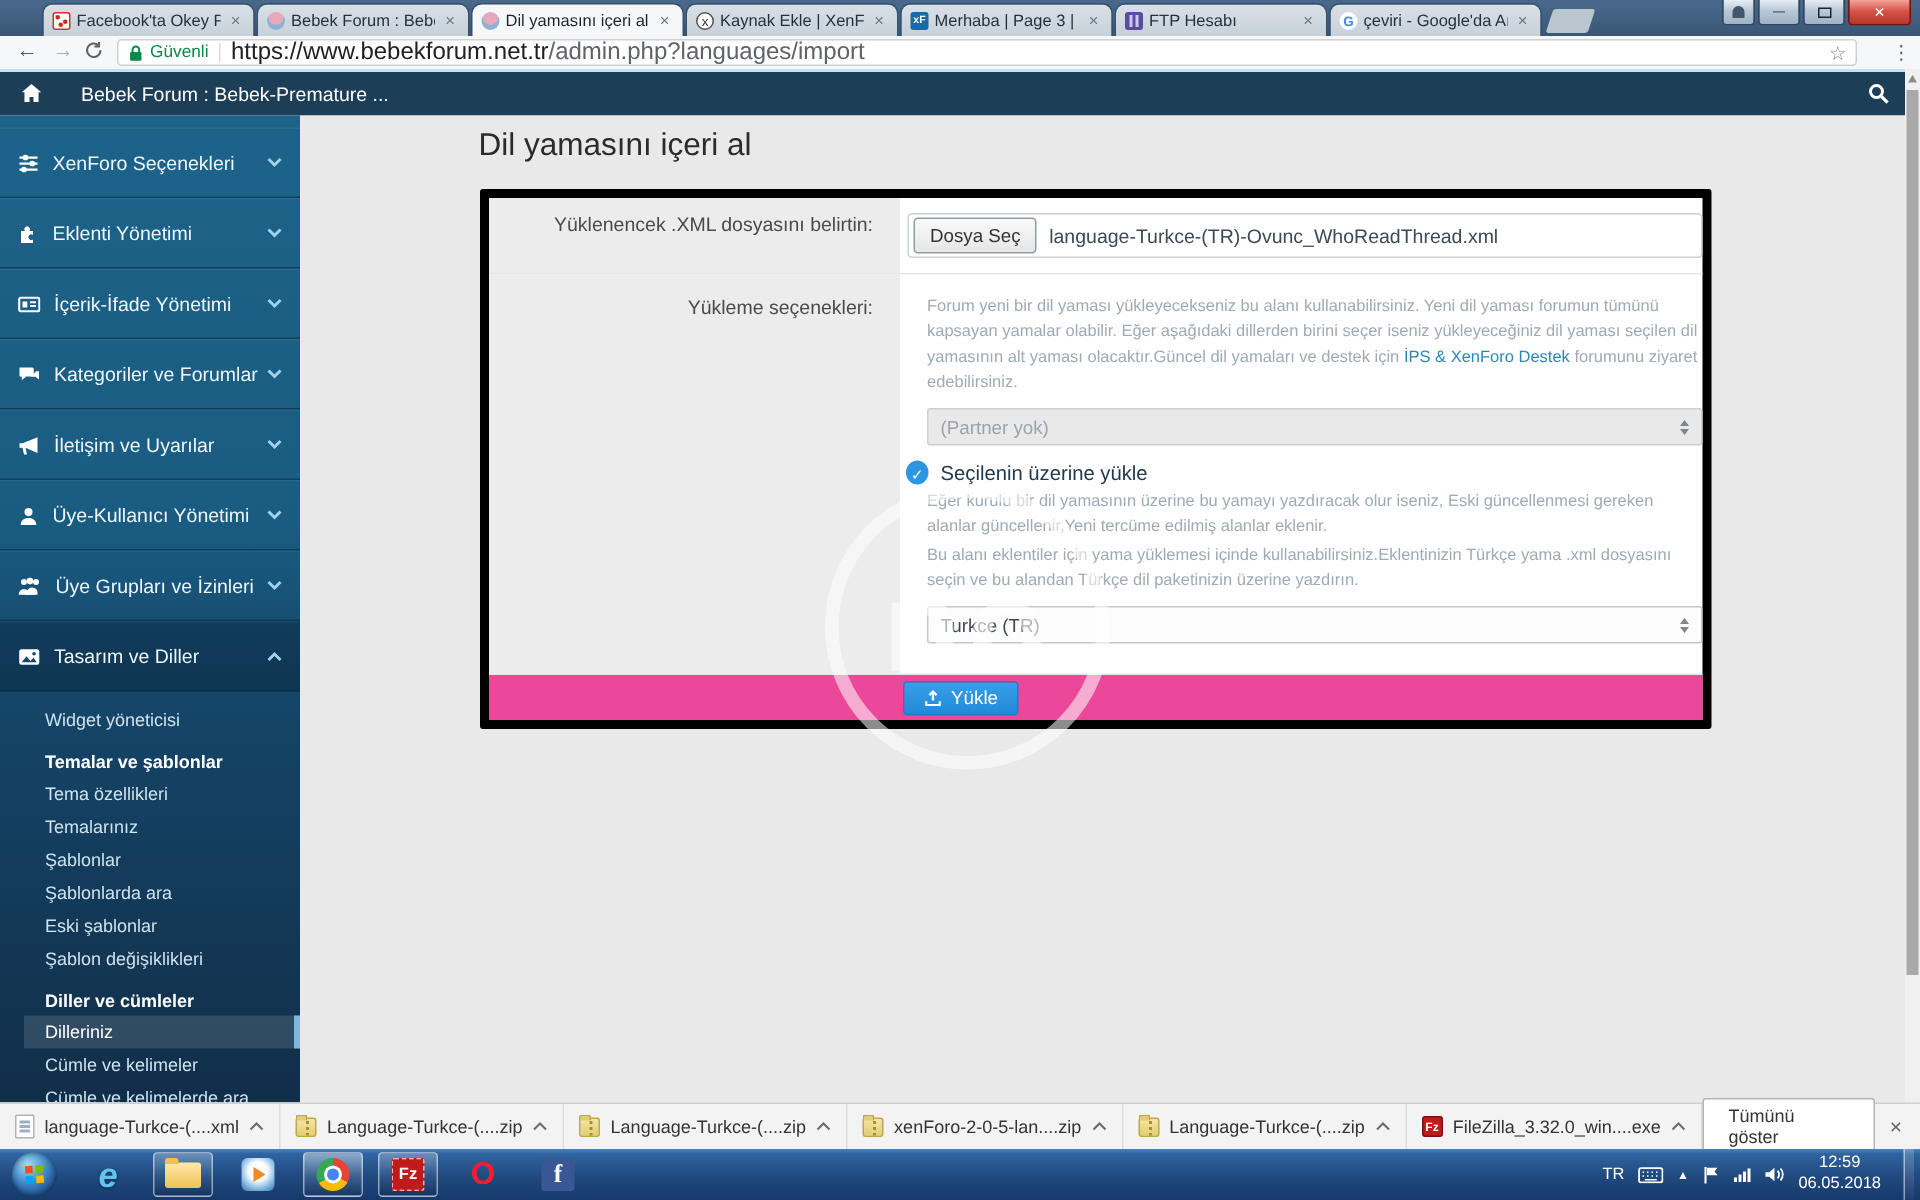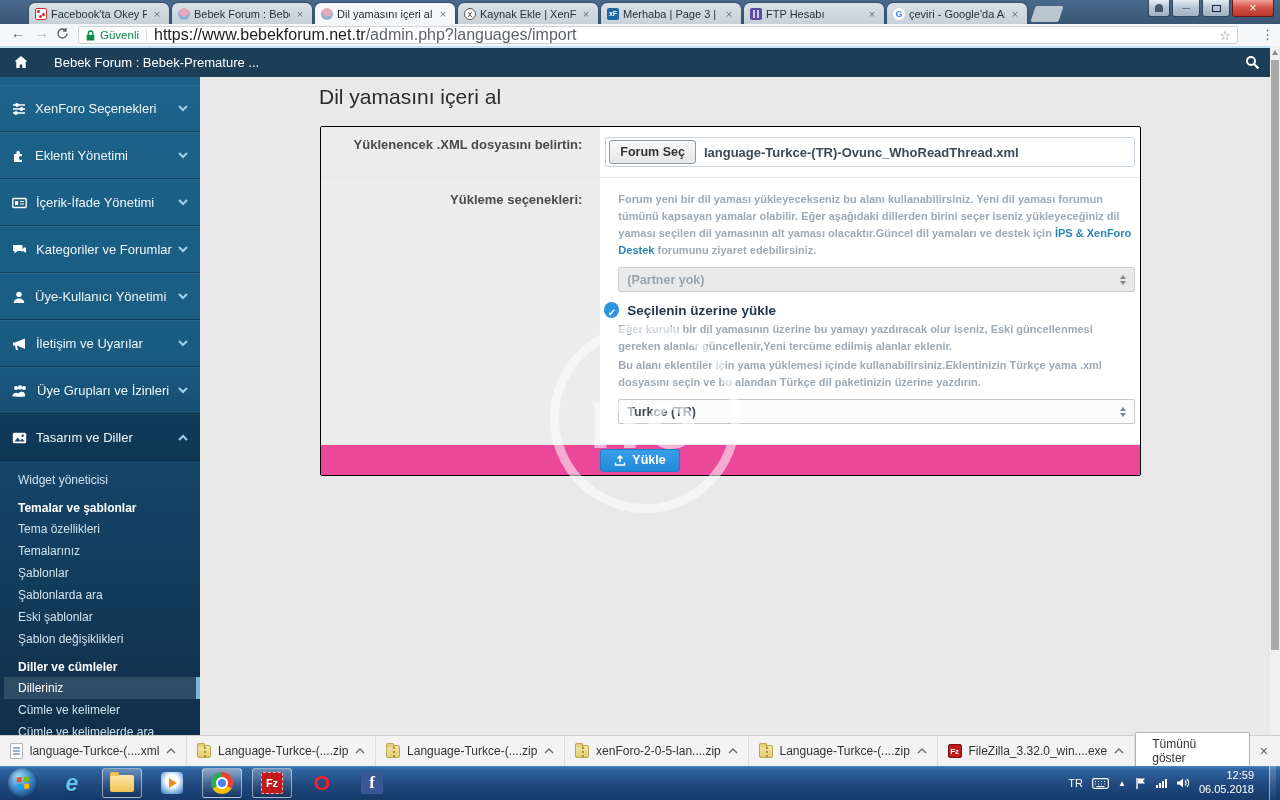--- a/index.html
+++ b/index.html
@@ -65,35 +65,35 @@
   .admin-search { position:absolute; right:10px; top:7px; cursor:pointer; }
 
   
   .sidebar { position:absolute; left:0; top:77px; width:200px; height:658px;
     background:linear-gradient(180deg,#1d6389 0%,#1a5b81 42%,#154669 58%,#112e49 100%); padding-top:8px; }
   .nav-item { height:47px; display:flex; align-items:center; padding:0 12px;
     border-bottom:1px solid rgba(6,40,62,.55); border-top:1px solid rgba(255,255,255,.06); cursor:pointer; }
   .nav-item .nlabel { color:#eef6fb; font-size:13px; margin-left:9px; flex:1; }
   .nav-item.active { background:rgba(4,26,44,.35); }
   .chev { flex:0 0 auto; }
-  .submenu { padding:8px 0 0 4px; }
+  .submenu { padding:8px 0 0 16px; }
   .sm-link { display:block; color:#cfe2ee; font-size:12px; padding:4px 14px; cursor:pointer; position:relative; }
   .sm-head { color:#ffffff; font-size:12px; font-weight:bold; padding:10px 14px 3px; }
   .sm-link.selected { background:rgba(255,255,255,.13); color:#fff; }
   .sm-link.selected::after { content:""; position:absolute; right:0; top:0; width:4px; height:100%; background:#79b9dd; }
 
   
   .main { position:absolute; left:200px; top:77px; width:1070px; height:658px; background:#e9e9e9; overflow:hidden; }
   .crumbs { margin:14px 0 0 120px; font-size:11px; color:#9a9a9a; }
   .crumbs .sep { margin:0 4px; color:#aaa; }
   .crumbs .cur { color:#555; font-weight:bold; }
   .page-title { margin:8px 0 0 119px; font-size:21px; font-weight:400; color:#2b2b2b; }
 
   .formbox { position:relative; margin:17px 0 0 120px; width:821px; background:#fff;
-    border:1px solid #000000; border-radius:2px;font-weight:bold; }
+    border:6px solid #000000; border-radius:2px; }
   .frow { display:flex; border-bottom:1px solid #e6e6e6; }
   .fl { width:280px; background:#ececec; padding:10px 18px 10px 0; text-align:right;
     font-size:13px; color:#4a4a4a; }
   .fc { width:541px; padding:10px 0; }
   .fileinput { margin-left:5px; width:530px; height:30px; border:1px solid #c9d3db; border-radius:3px;
     background:#fff; display:flex; align-items:center; padding:0 3px; cursor:pointer; }
   .filebtn { height:24px; border:1px solid #8f9ba5; border-radius:3px; background:linear-gradient(#fafafa,#e6e6e6);
     font-size:12.5px; color:#333; padding:0 10px; line-height:22px; cursor:pointer; }
   .filename { margin-left:8px; font-size:13px; color:#3c4a57; }
 
@@ -182,21 +182,21 @@
     color:#fff; font-weight:bold; font-size:11px; text-align:center; line-height:20px; }
   .opera-glyph { color:#ff1b2d; font-size:21px; font-weight:900; }
   .fb-ic { width:22px; height:22px; background:#3a5795; border-radius:2px; color:#fff;
     font-size:17px; font-weight:bold; text-align:center; line-height:22px; font-family:"Liberation Serif", serif; }
 
   .tray { margin-left:auto; display:flex; align-items:center; gap:9px; color:#fff; padding-right:4px; }
   .tray-lang { font-size:11px; cursor:pointer; }
   .tray-up { font-size:8px; cursor:pointer; }
   .sigbars { display:flex; align-items:flex-end; gap:1px; cursor:pointer; }
   .sigbars i { width:2px; background:#fff; display:block; }
-  .clock { text-align:right; font-size:11px; line-height:1.25; cursor:pointer; }
+  .clock { text-align:center; font-size:11px; line-height:1.25; cursor:pointer; }
   .showdesk { width:7px; height:34px; border-left:1px solid rgba(255,255,255,.5); margin-left:6px;
     background:linear-gradient(rgba(255,255,255,.2),rgba(255,255,255,.03)); cursor:pointer; }
   svg { display:block; }
 </style>
 </head>
 <body>
 
 <div class="screen">
 
   <div class="tabstrip">
@@ -334,34 +334,34 @@
       <svg width="15" height="14" viewBox="0 0 15 14">
           <path d="M1 2h8.5a1 1 0 0 1 1 1v4a1 1 0 0 1-1 1H5.5L2.5 10.5V8H1z" fill="#fff"></path>
           <path d="M12 4.5h2v5.5l-2.5-1.8H8.5" fill="#fff"></path>
         </svg>
       <span class="nlabel">Kategoriler ve Forumlar</span>
       <svg class="chev" width="10" height="7" viewBox="0 0 10 7">
           <path d="M1 1l4 4 4-4" stroke="#9fd2ec" stroke-width="2" fill="none"></path>
         </svg>
     </div>
     <div class="nav-item">
+      <svg width="15" height="14" viewBox="0 0 15 14">
+          <path d="M1 5.5v3h2l1 4.5h2l-1-4.5 8 3.5V1.5L3 5.5z" fill="#fff"></path>
+        </svg>
+      <span class="nlabel">İletişim ve Uyarılar</span>
+      <svg class="chev" width="10" height="7" viewBox="0 0 10 7">
+          <path d="M1 1l4 4 4-4" stroke="#9fd2ec" stroke-width="2" fill="none"></path>
+        </svg>
+    </div>
+    <div class="nav-item">
       <svg width="14" height="14" viewBox="0 0 14 14">
           <circle cx="7" cy="4.4" r="2.7" fill="#fff"></circle>
           <path d="M1.8 13c0-3 2.3-4.6 5.2-4.6s5.2 1.6 5.2 4.6z" fill="#fff"></path>
         </svg>
       <span class="nlabel">Üye-Kullanıcı Yönetimi</span>
-      <svg class="chev" width="10" height="7" viewBox="0 0 10 7">
-          <path d="M1 1l4 4 4-4" stroke="#9fd2ec" stroke-width="2" fill="none"></path>
-        </svg>
-    </div>
-    <div class="nav-item">
-      <svg width="15" height="14" viewBox="0 0 15 14">
-          <path d="M1 5.5v3h2l1 4.5h2l-1-4.5 8 3.5V1.5L3 5.5z" fill="#fff"></path>
-        </svg>
-      <span class="nlabel">İletişim ve Uyarılar</span>
       <svg class="chev" width="10" height="7" viewBox="0 0 10 7">
           <path d="M1 1l4 4 4-4" stroke="#9fd2ec" stroke-width="2" fill="none"></path>
         </svg>
     </div>
     <div class="nav-item">
       <svg width="16" height="14" viewBox="0 0 16 14">
           <circle cx="4" cy="4" r="2" fill="#fff"></circle>
           <circle cx="8" cy="3.4" r="2.2" fill="#fff"></circle>
           <circle cx="12" cy="4" r="2" fill="#fff"></circle>
           <path d="M0.5 12.5c0-2.4 1.6-3.7 3.5-3.7 1 0 1.9.3 2.5 1 .5-1.5 1.7-2.3 3.5-2 1.9.2 3 1.5 3 3.2v1.5z" fill="#fff"></path>
@@ -401,21 +401,21 @@
 
   <div class="main">
     <h1 class="page-title">Dil yamasını içeri al</h1>
 
     <div class="formbox">
 
       <div class="frow">
         <div class="fl">Yüklenencek .XML dosyasını belirtin:</div>
         <div class="fc">
           <div class="fileinput">
-            <span class="filebtn">Forum Seç</span>
+            <span class="filebtn">Dosya Seç</span>
             <span class="filename">language-Turkce-(TR)-Ovunc_WhoReadThread.xml</span>
           </div>
         </div>
       </div>
 
       <div class="frow">
         <div class="fl" style="padding-top:14px;">Yükleme seçenekleri:</div>
         <div class="fc">
           <p class="desc"><span>Forum yeni bir dil yaması yükleyecekseniz bu alanı kullanabilirsiniz. Yeni dil yaması forumun tümünü kapsayan yamalar olabilir. Eğer aşağıdaki dillerden birini seçer iseniz yükleyeceğiniz dil yaması seçilen dil yamasının alt yaması olacaktır.Güncel dil yamaları ve destek için</span>
             <a>İPS &amp; XenForo Destek</a>

